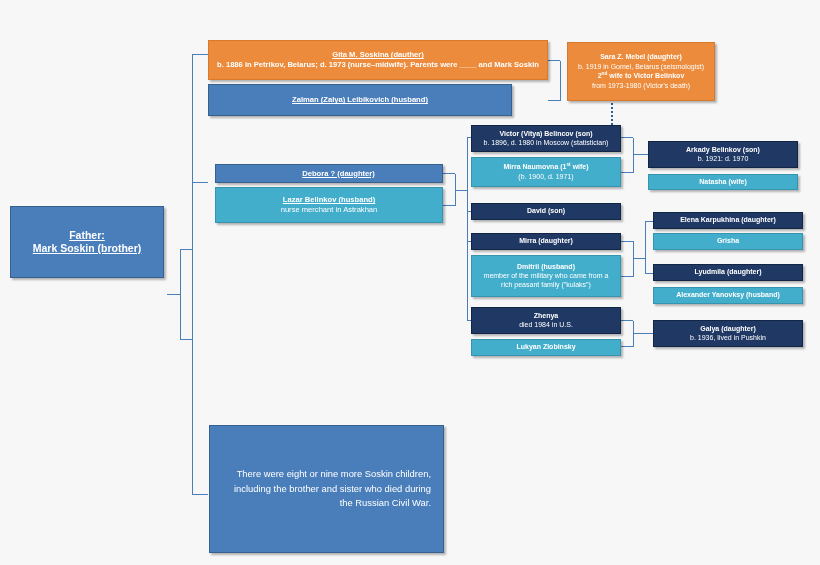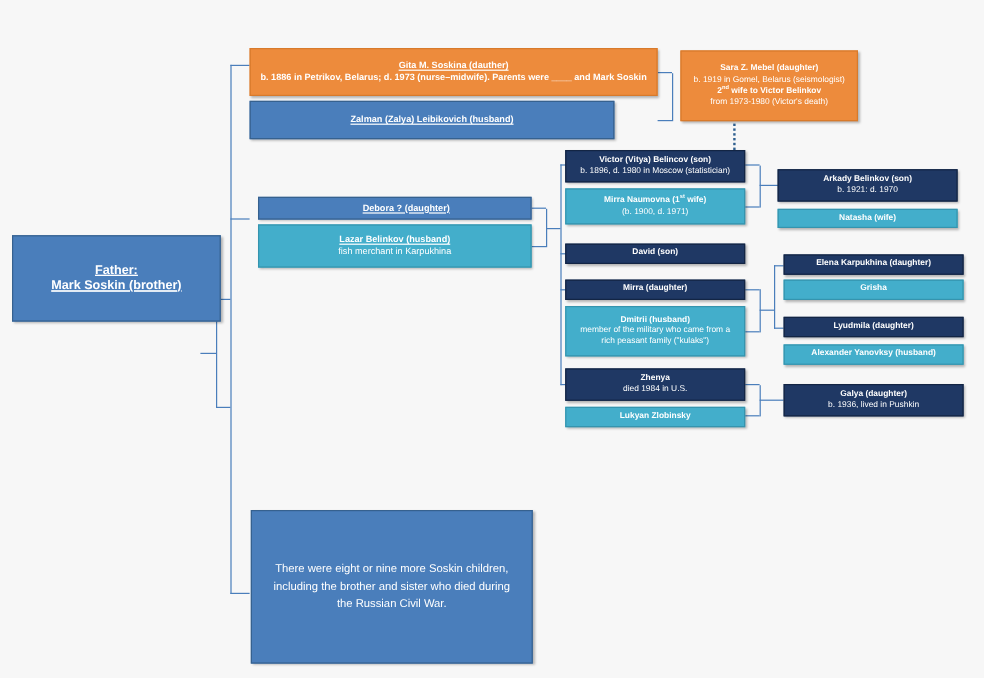--- a/index.html
+++ b/index.html
@@ -76,21 +76,21 @@
     box-shadow: 1.5px 1.5px 2px rgba(0,0,0,0.28);
     color: #ffffff;
     display: flex;
     align-items: center;
     padding: 0 12px;
     z-index: 5;
   }
   .notebox p {
     margin: 0;
     line-height: 1.55;
-    text-align: center;
+    text-align: right;
   }
   sup { font-size: 0.68em; vertical-align: super; }
 </style>
 </head>
 <body>
 
 <div id="canvas">
 
   <div class="ln ln-v" style="left:180px; top:250px; height:90px;"></div>
   <div class="ln ln-h" style="left:180px; top:249px; width:12px;"></div>
@@ -131,21 +131,21 @@
   <div class="ln ln-h" style="left:645px; top:221px; width:8px;"></div>
   <div class="ln ln-h" style="left:645px; top:273px; width:8px;"></div>
 
   <div class="ln ln-v" style="left:633px; top:321px; height:26px;"></div>
   <div class="ln ln-h" style="left:621px; top:320px; width:12px;"></div>
   <div class="ln ln-h" style="left:621px; top:346px; width:12px;"></div>
   <div class="ln ln-h" style="left:633px; top:333px; width:20px;"></div>
 
   <div class="dotln" style="left:611px; top:103px; height:22px;"></div>
 
-  <div class="node c-blue fs-11" style="left:10px; top:196px; width:174px; height:72px;text-decoration:underline;">
+  <div class="node c-blue fs-11" style="left:10px; top:206px; width:154px; height:72px;">
     <div class="ttl u">Father:</div>
     <div class="ttl u">Mark Soskin (brother)</div>
   </div>
 
 
   <div class="node c-orange fs-8" style="left:208px; top:40px; width:340px; height:40px;">
     <div class="ttl u">Gita M. Soskina (dauther)</div>
     <div class="sub b">b. 1886 in Petrikov, Belarus; d. 1973 (nurse–midwife). Parents were ____ and Mark Soskin</div>
   </div>
 
@@ -159,21 +159,21 @@
     <div class="sub b"><span>2</span><sup>nd</sup><span> wife to Victor Belinkov</span></div>
     <div class="sub">from 1973-1980 (Victor's death)</div>
   </div>
 
   <div class="node c-blue fs-8" style="left:215px; top:164px; width:228px; height:19px;padding-left:24px;">
     <div class="ttl u">Debora ? (daughter)</div>
   </div>
 
   <div class="node c-teal fs-8" style="left:215px; top:187px; width:228px; height:36px;">
     <div class="ttl u">Lazar Belinkov (husband)</div>
-    <div class="sub">fish merchant in Karpukhina</div>
+    <div class="sub">nurse merchant in Astrakhan</div>
   </div>
 
   <div class="node c-navy fs-7" style="left:471px; top:125px; width:150px; height:27px;">
     <div class="ttl">Victor (Vitya) Belincov (son)</div>
     <div class="sub">b. 1896, d. 1980 in Moscow (statistician)</div>
   </div>
 
   <div class="node c-teal fs-7" style="left:471px; top:157px; width:150px; height:30px;">
     <div class="ttl"><span>Mirra Naumovna (1</span><sup>st</sup><span> wife)</span></div>
     <div class="sub">(b. 1900, d. 1971)</div>

